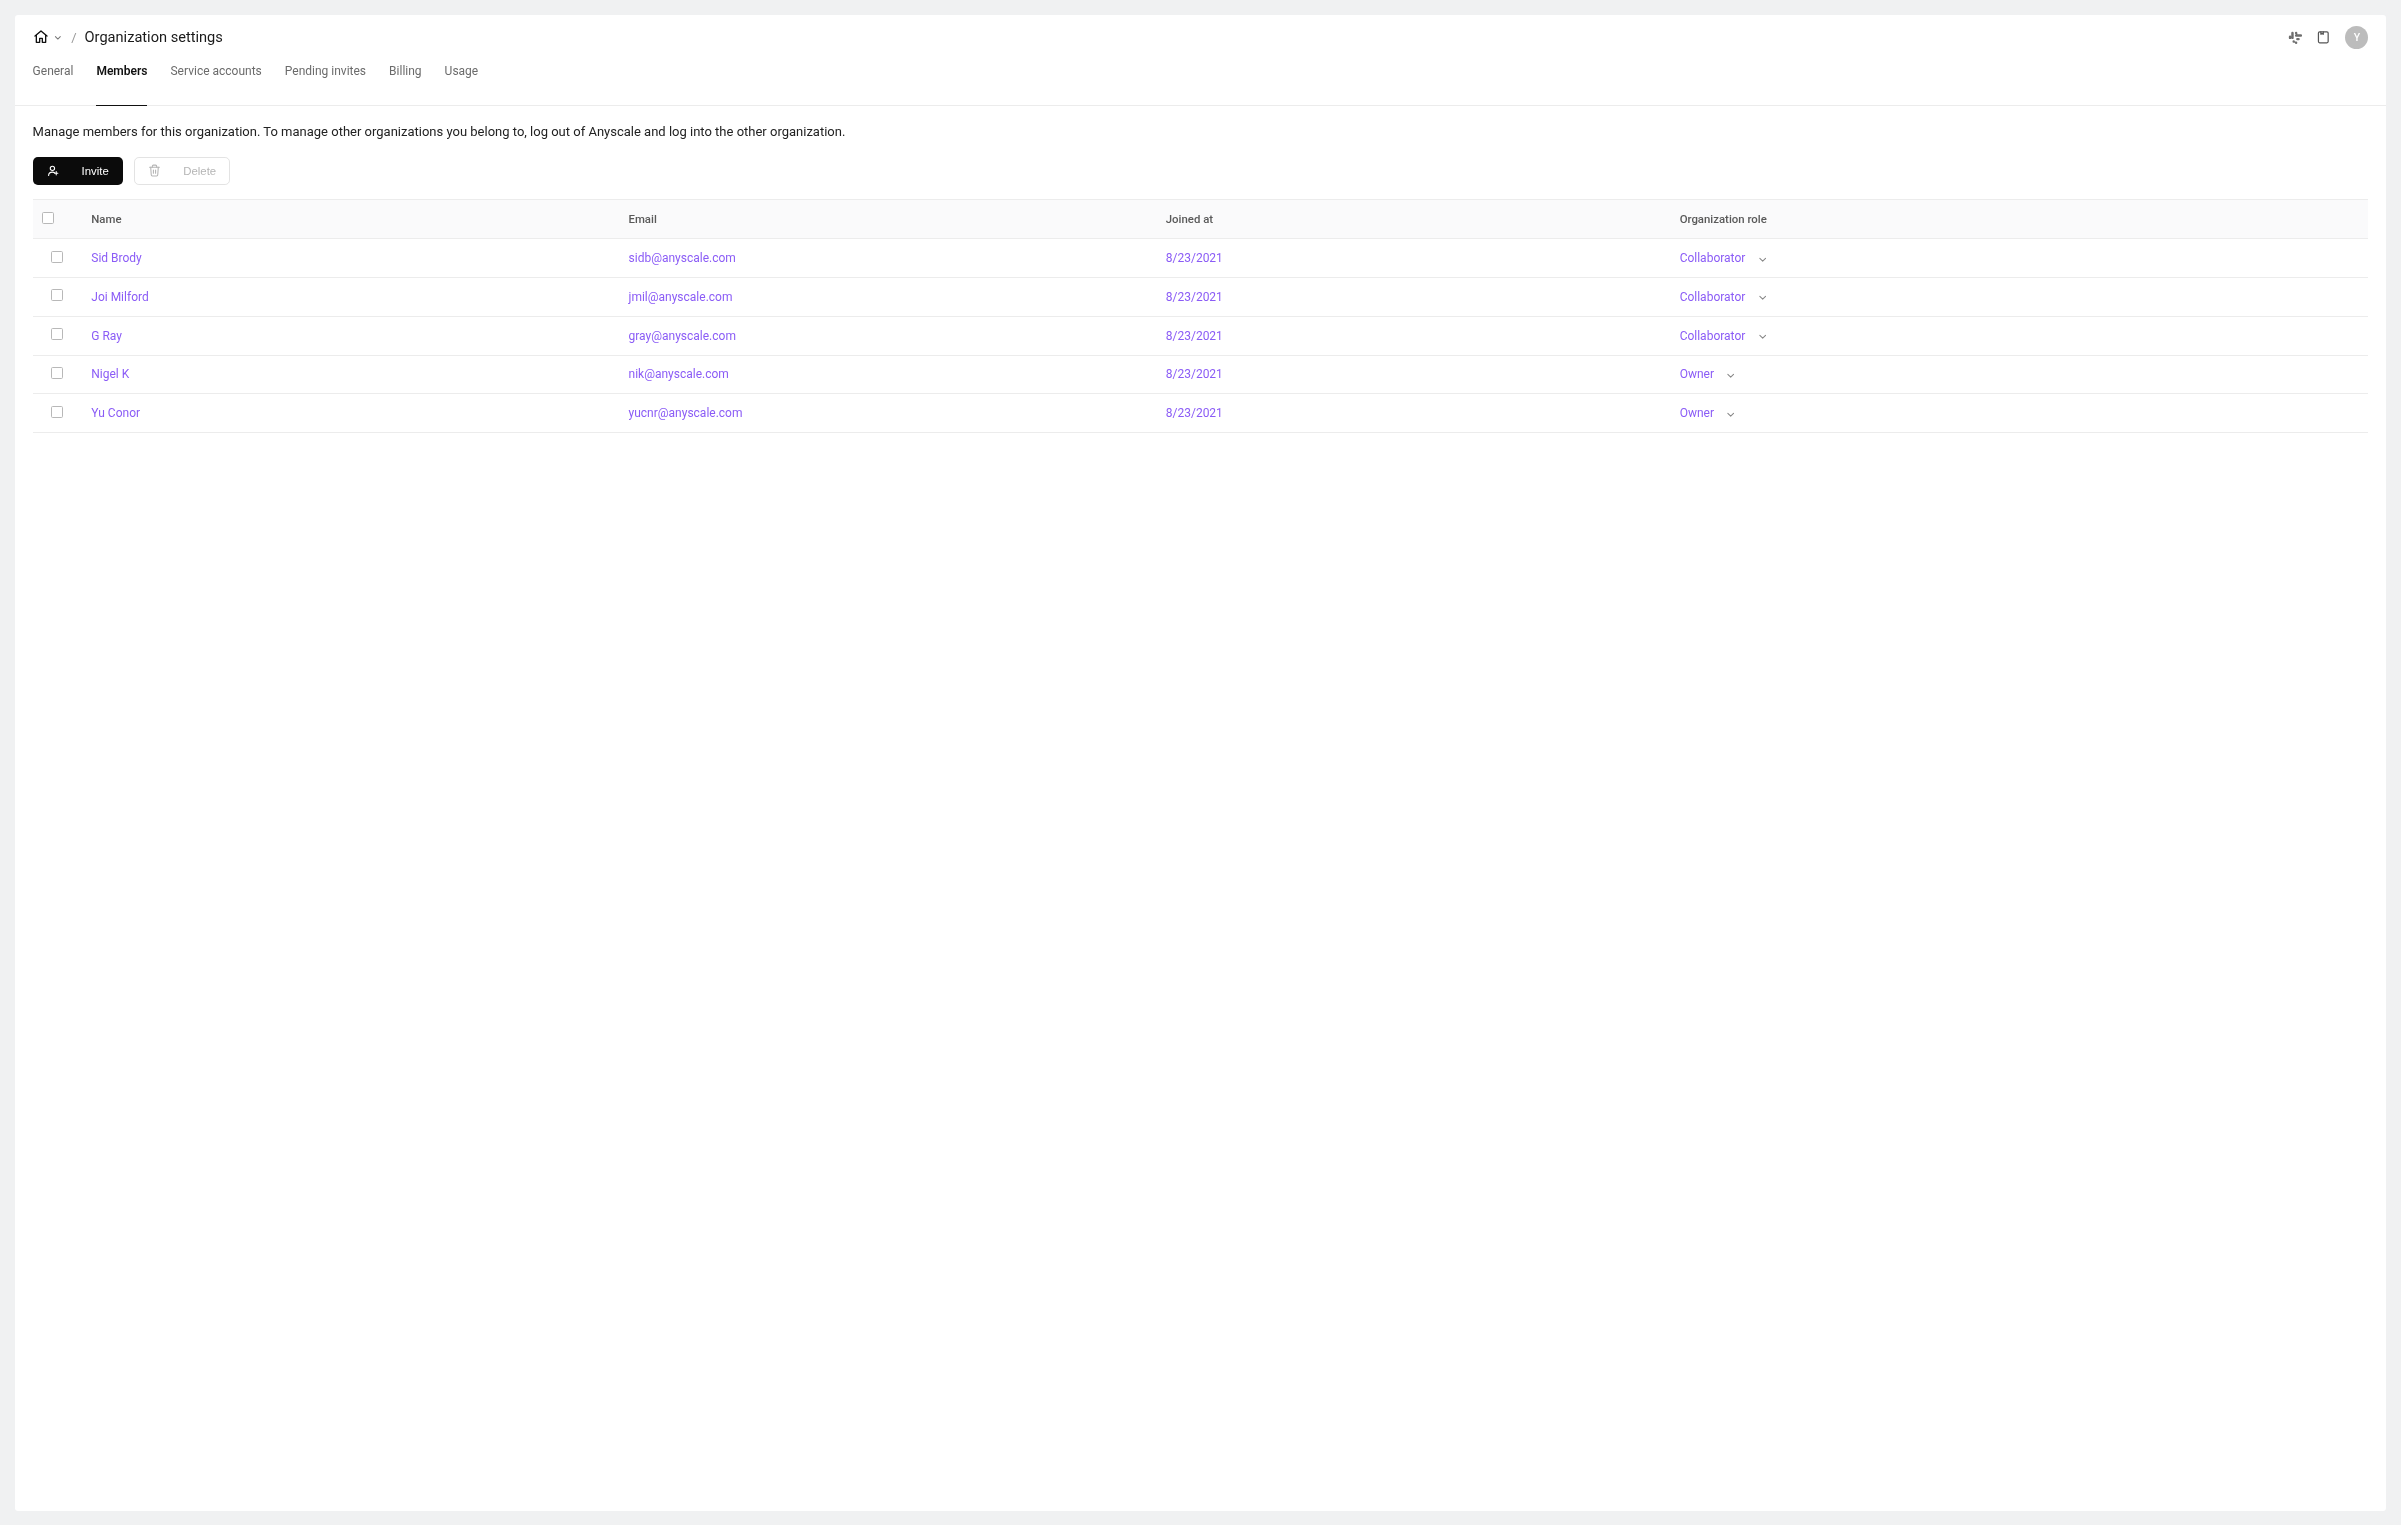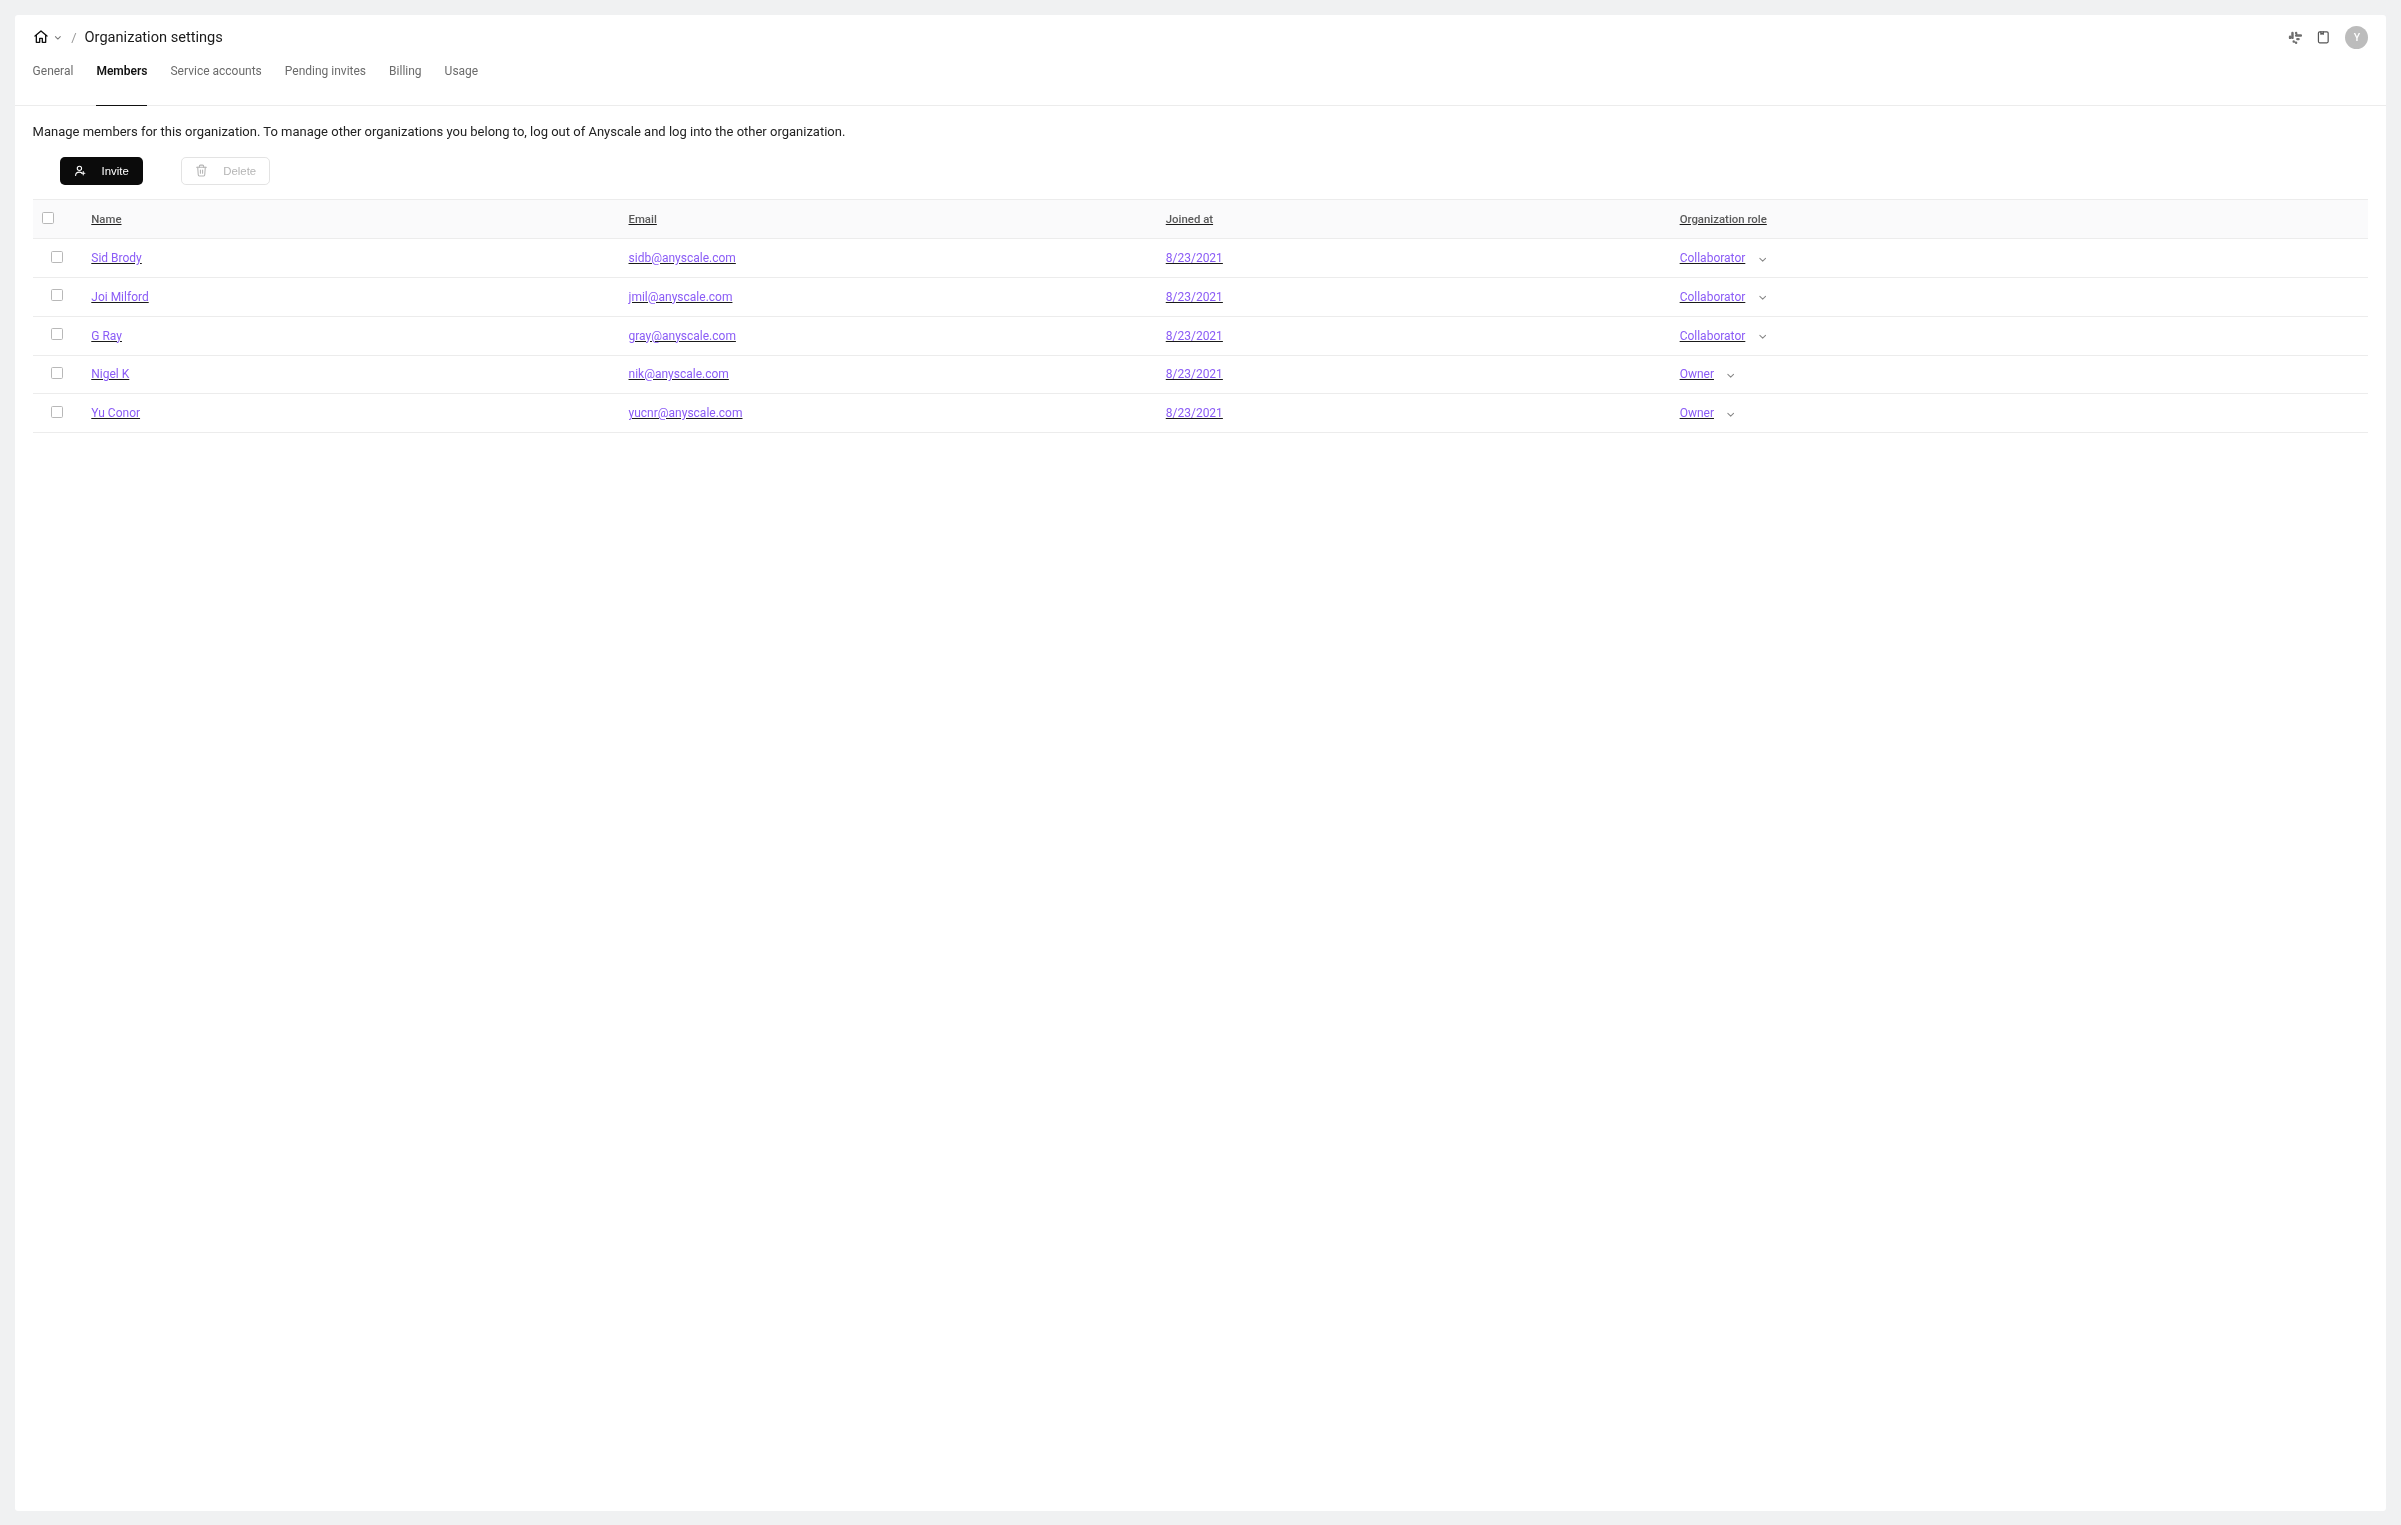--- a/index.html
+++ b/index.html
@@ -78,42 +78,40 @@
     margin-bottom: 18px;
   }
   .actions {
     display: flex;
     gap: 11.4px;
     margin-bottom: 14.6px;
   }
   .btn {
     display: inline-flex;
     align-items: center;
-    gap: 15px;
+    gap: 22px;
     padding: 6.5px 13px;
     border-radius: 4.9px;
     font-size: 11.4px;
     font-weight: 500;
     cursor: pointer;
     border: 0.8px solid transparent;
-    margin-left: 27px;
   }
   .btn-primary {
     background: #0b0b0b;
     color: #fff;
   }
   .btn-secondary {
     background: #fff;
     color: #b5b5b5;
     border: 0.8px solid #e3e3e3;
   }
   .table {
     width: 100%;
     border-collapse: collapse;
-    text-decoration: underline;
   }
   .table thead th {
     text-align: left;
     font-weight: 500;
     color: #595959;
     font-size: 11.4px;
     background: #fafafb;
     padding: 11.4px 9.7px;
     border-top: 0.8px solid #ececec;
     border-bottom: 0.8px solid #ececec;

